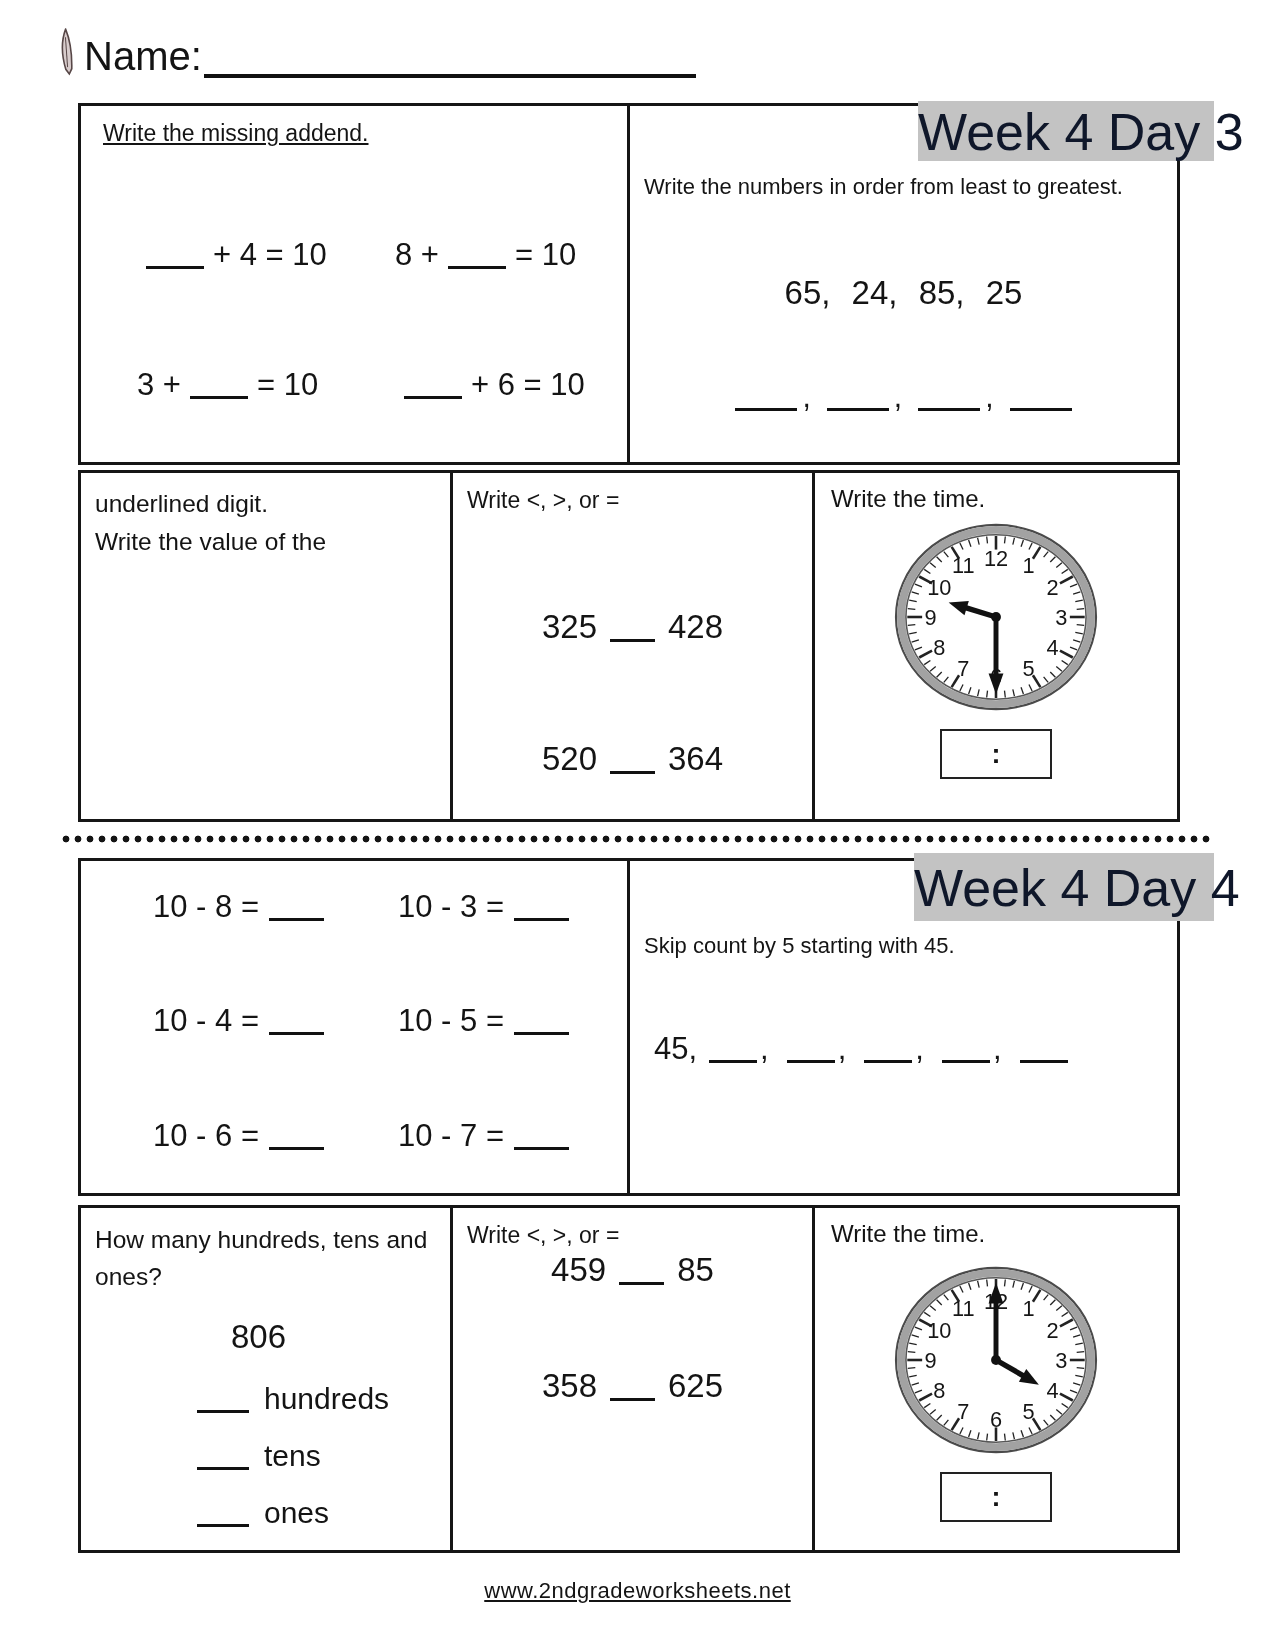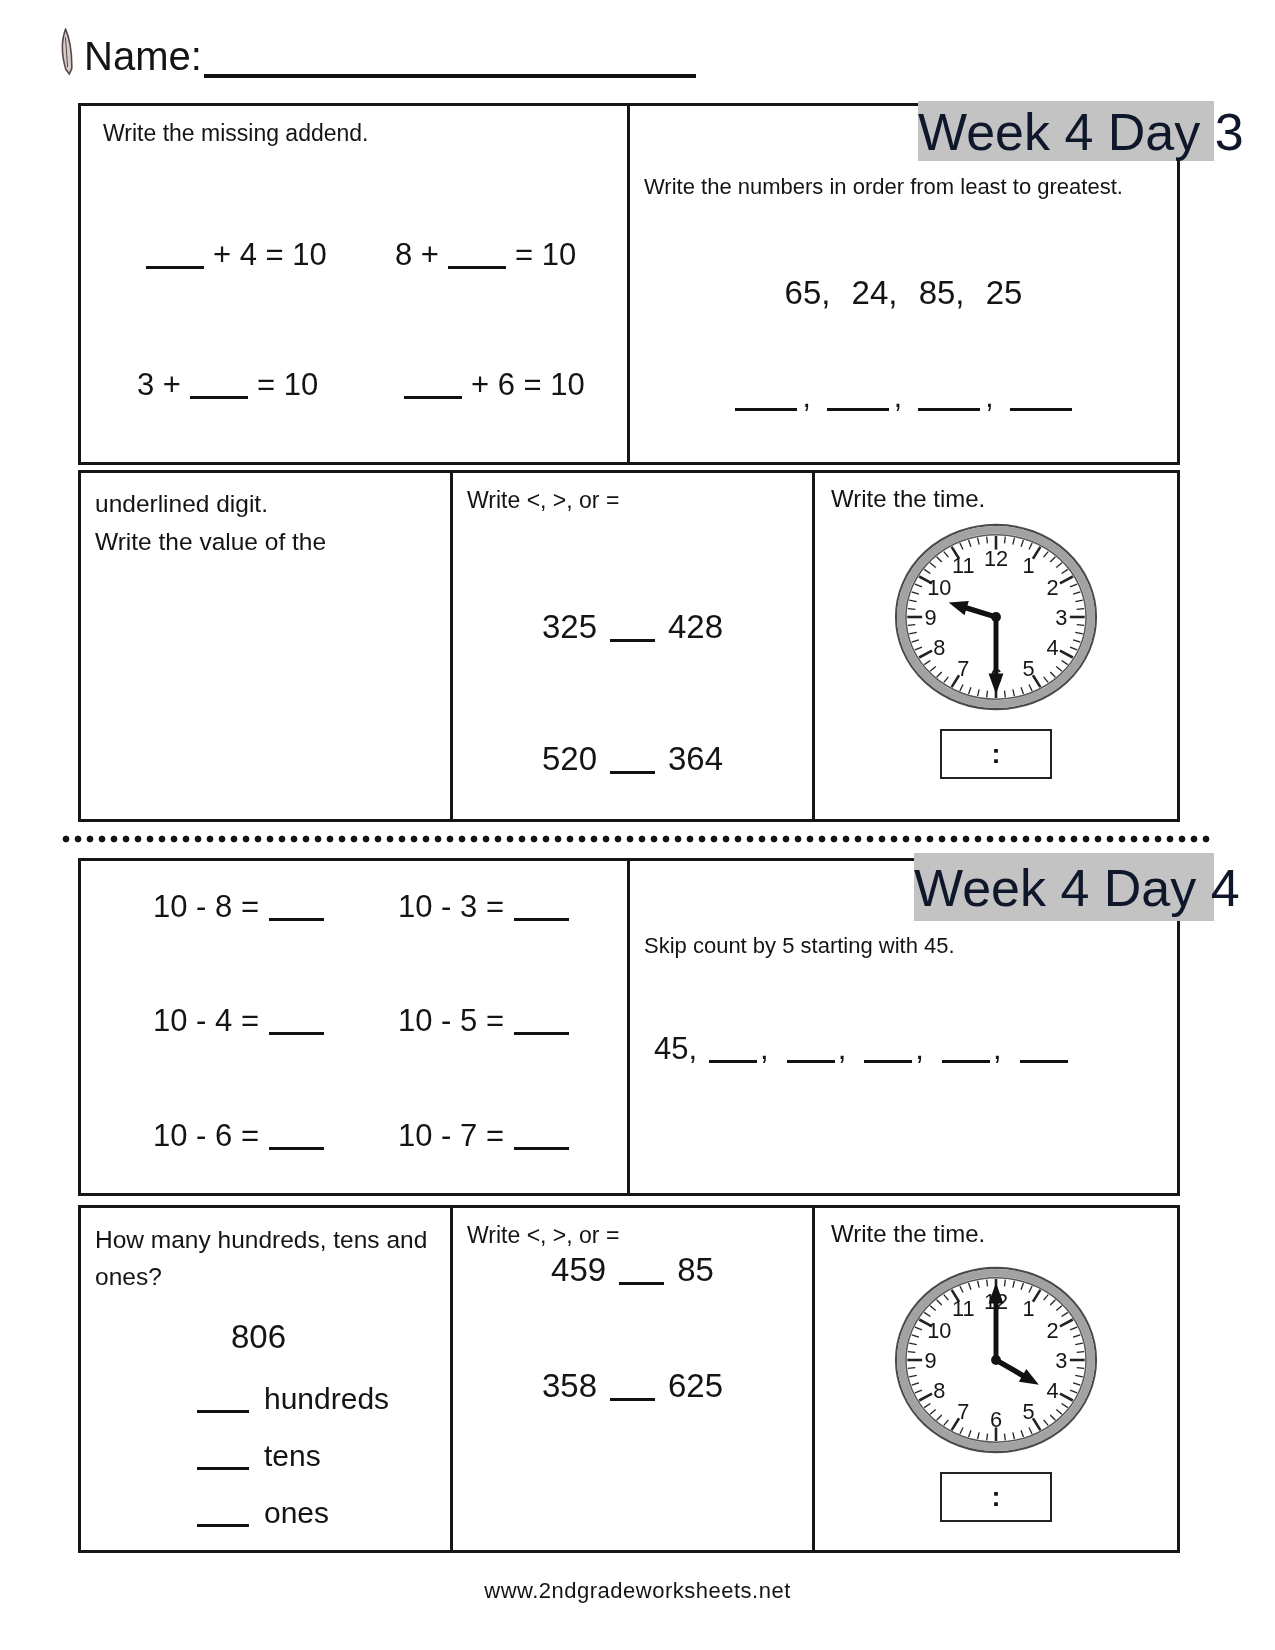--- a/index.html
+++ b/index.html
@@ -39,21 +39,21 @@
     background-image:radial-gradient(circle, #141414 3.1px, transparent 3.7px);
     background-size:12px 10px; background-repeat:repeat-x; background-position:0 50%; }
 
   
   .prompt { font-size:23px; }
   .blank { display:inline-block; border-bottom:3px solid #111; vertical-align:-0.12em; height:1em; }
   .w45{width:45px}.w48{width:48px}.w52{width:52px}.w55{width:55px}.w58{width:58px}.w62{width:62px}
   .comma { display:inline-block; }
 
   
-  .pr-a { padding:14px 0 0 22px; }
+  .pr-a { padding:14px 0 0 22px;text-decoration:underline; }
   .ma-grid { margin:88px 0 0 56px; display:grid; grid-template-columns:258px auto; row-gap:92px; font-size:31px; white-space:nowrap; }
   .ma-grid .blank { margin:0 9px; }
 
   
   .pr-b { padding:68px 0 0 14px; font-size:22px; }
   .ord-numbers { margin-top:74px; text-align:center; font-size:33px; word-spacing:12px; }
   .ord-blanks  { margin-top:66px; text-align:center; font-size:30px; }
   .ord-blanks .comma { margin:0 16px 0 5px; }
 
   
@@ -90,21 +90,21 @@
   .skip-line .comma { margin:0 6px 0 3px; }
 
   
   .htu-prompt { padding:14px 0 0 14px; font-size:24.5px; line-height:1.5; width:335px; }
   .htu-num  { margin:22px 0 0 150px; font-size:33px; }
   .htu-rows { margin:24px 0 0 116px; display:flex; flex-direction:column; gap:21px; font-size:30px; }
   .htu-rows .blank { margin-right:15px; }
 
   
   .footer { position:absolute; left:0; right:0; top:1578px; text-align:center;
-            font-size:22px; letter-spacing:0.5px; }
+            font-size:22px; letter-spacing:0.5px;text-decoration:underline; }
 
   svg text { font-family:"Liberation Sans", sans-serif; }
 </style>
 </head>
 <body>
 
 <div class="page">
 
   <div class="name-row">
     <svg class="quill" width="24" height="48" viewBox="0 0 24 48">

